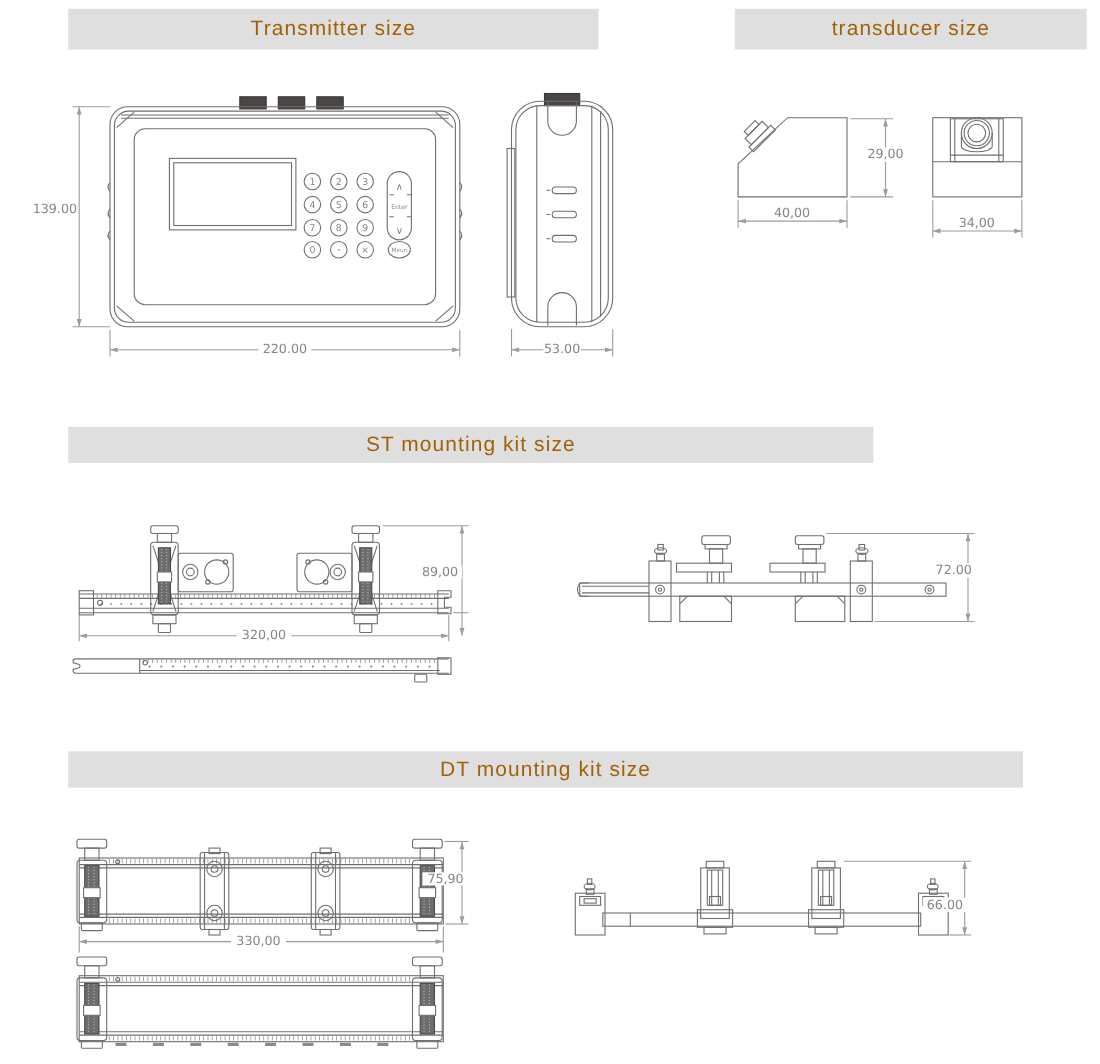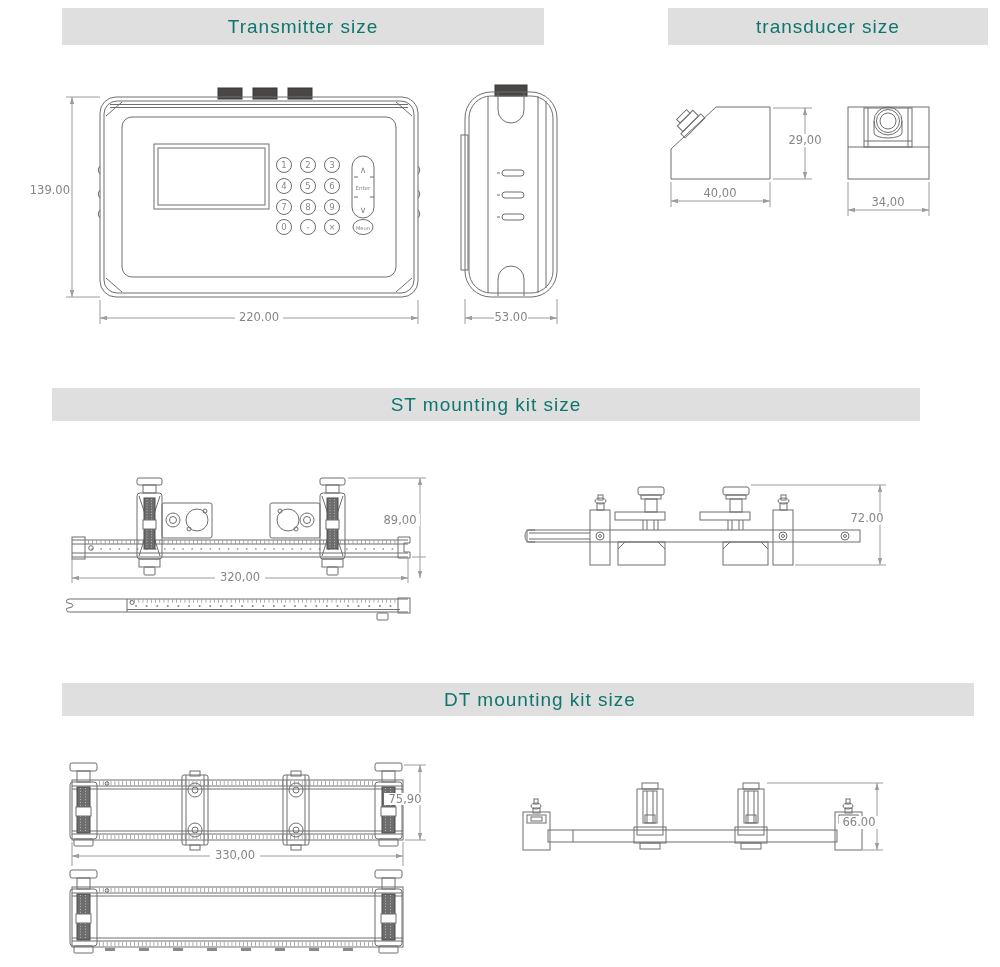--- a/index.html
+++ b/index.html
@@ -1,34 +1,34 @@
 <!DOCTYPE html>
 <html><head>
 <meta charset="utf-8">
 <style>
   html,body{margin:0;padding:0;background:#fff;}
   body{width:1000px;height:967px;position:relative;overflow:hidden;
        font-family:"Liberation Sans","DejaVu Sans",sans-serif;}
-  .hdr{position:absolute;background:#dfdfdf;color:#0f766e;
+  .hdr{position:absolute;background:#dfdfdf;color:#a16207;
        font-size:19px;letter-spacing:1px;text-align:left;
        display:flex;align-items:center;justify-content:center;}
   svg{position:absolute;overflow:visible;}
   svg text{font-family:"DejaVu Sans",sans-serif;fill:#868686;stroke:none;}
   .dim line, .dim polyline{stroke:#9c9c9c;stroke-width:1;fill:none;}
   .dim polygon{fill:#9c9c9c;stroke:none;}
   .dim .mask{fill:#ffffff;stroke:none;}
   .ln{stroke:#6f6f6f;stroke-width:1;fill:none;}
 </style>
 </head>
 <body>
 
 <div class="hdr" style="left:62px;top:8px;width:482px;height:37px;">Transmitter size</div>
 <div class="hdr" style="left:668px;top:8px;width:320px;height:37px;">transducer size</div>
-<div class="hdr" style="left:52px;top:388px;width:868px;height:33px;">ST mounting kit size</div>
-<div class="hdr" style="left:62px;top:683px;width:868px;height:33px;padding-left:44px;">DT mounting kit size</div>
+<div class="hdr" style="left:62px;top:388px;width:732px;height:33px;">ST mounting kit size</div>
+<div class="hdr" style="left:62px;top:683px;width:868px;height:33px;">DT mounting kit size</div>
 
 <svg style="left:30px;top:80px;" width="410" height="250" viewBox="0 0 410 250">
   <g class="ln">
     <rect x="188" y="8" width="24" height="11" fill="#4a4644" stroke="#3a3634"></rect>
     <rect x="223" y="8" width="24" height="11" fill="#4a4644" stroke="#3a3634"></rect>
     <rect x="258" y="8" width="24" height="11" fill="#4a4644" stroke="#3a3634"></rect>
     <rect x="70" y="17" width="318" height="200" rx="16"></rect>
     <rect x="74" y="21" width="310" height="192" rx="13"></rect>
     <line x1="80" y1="24.5" x2="378" y2="24.5"></line>
     <line x1="80" y1="27.5" x2="378" y2="27.5"></line>

